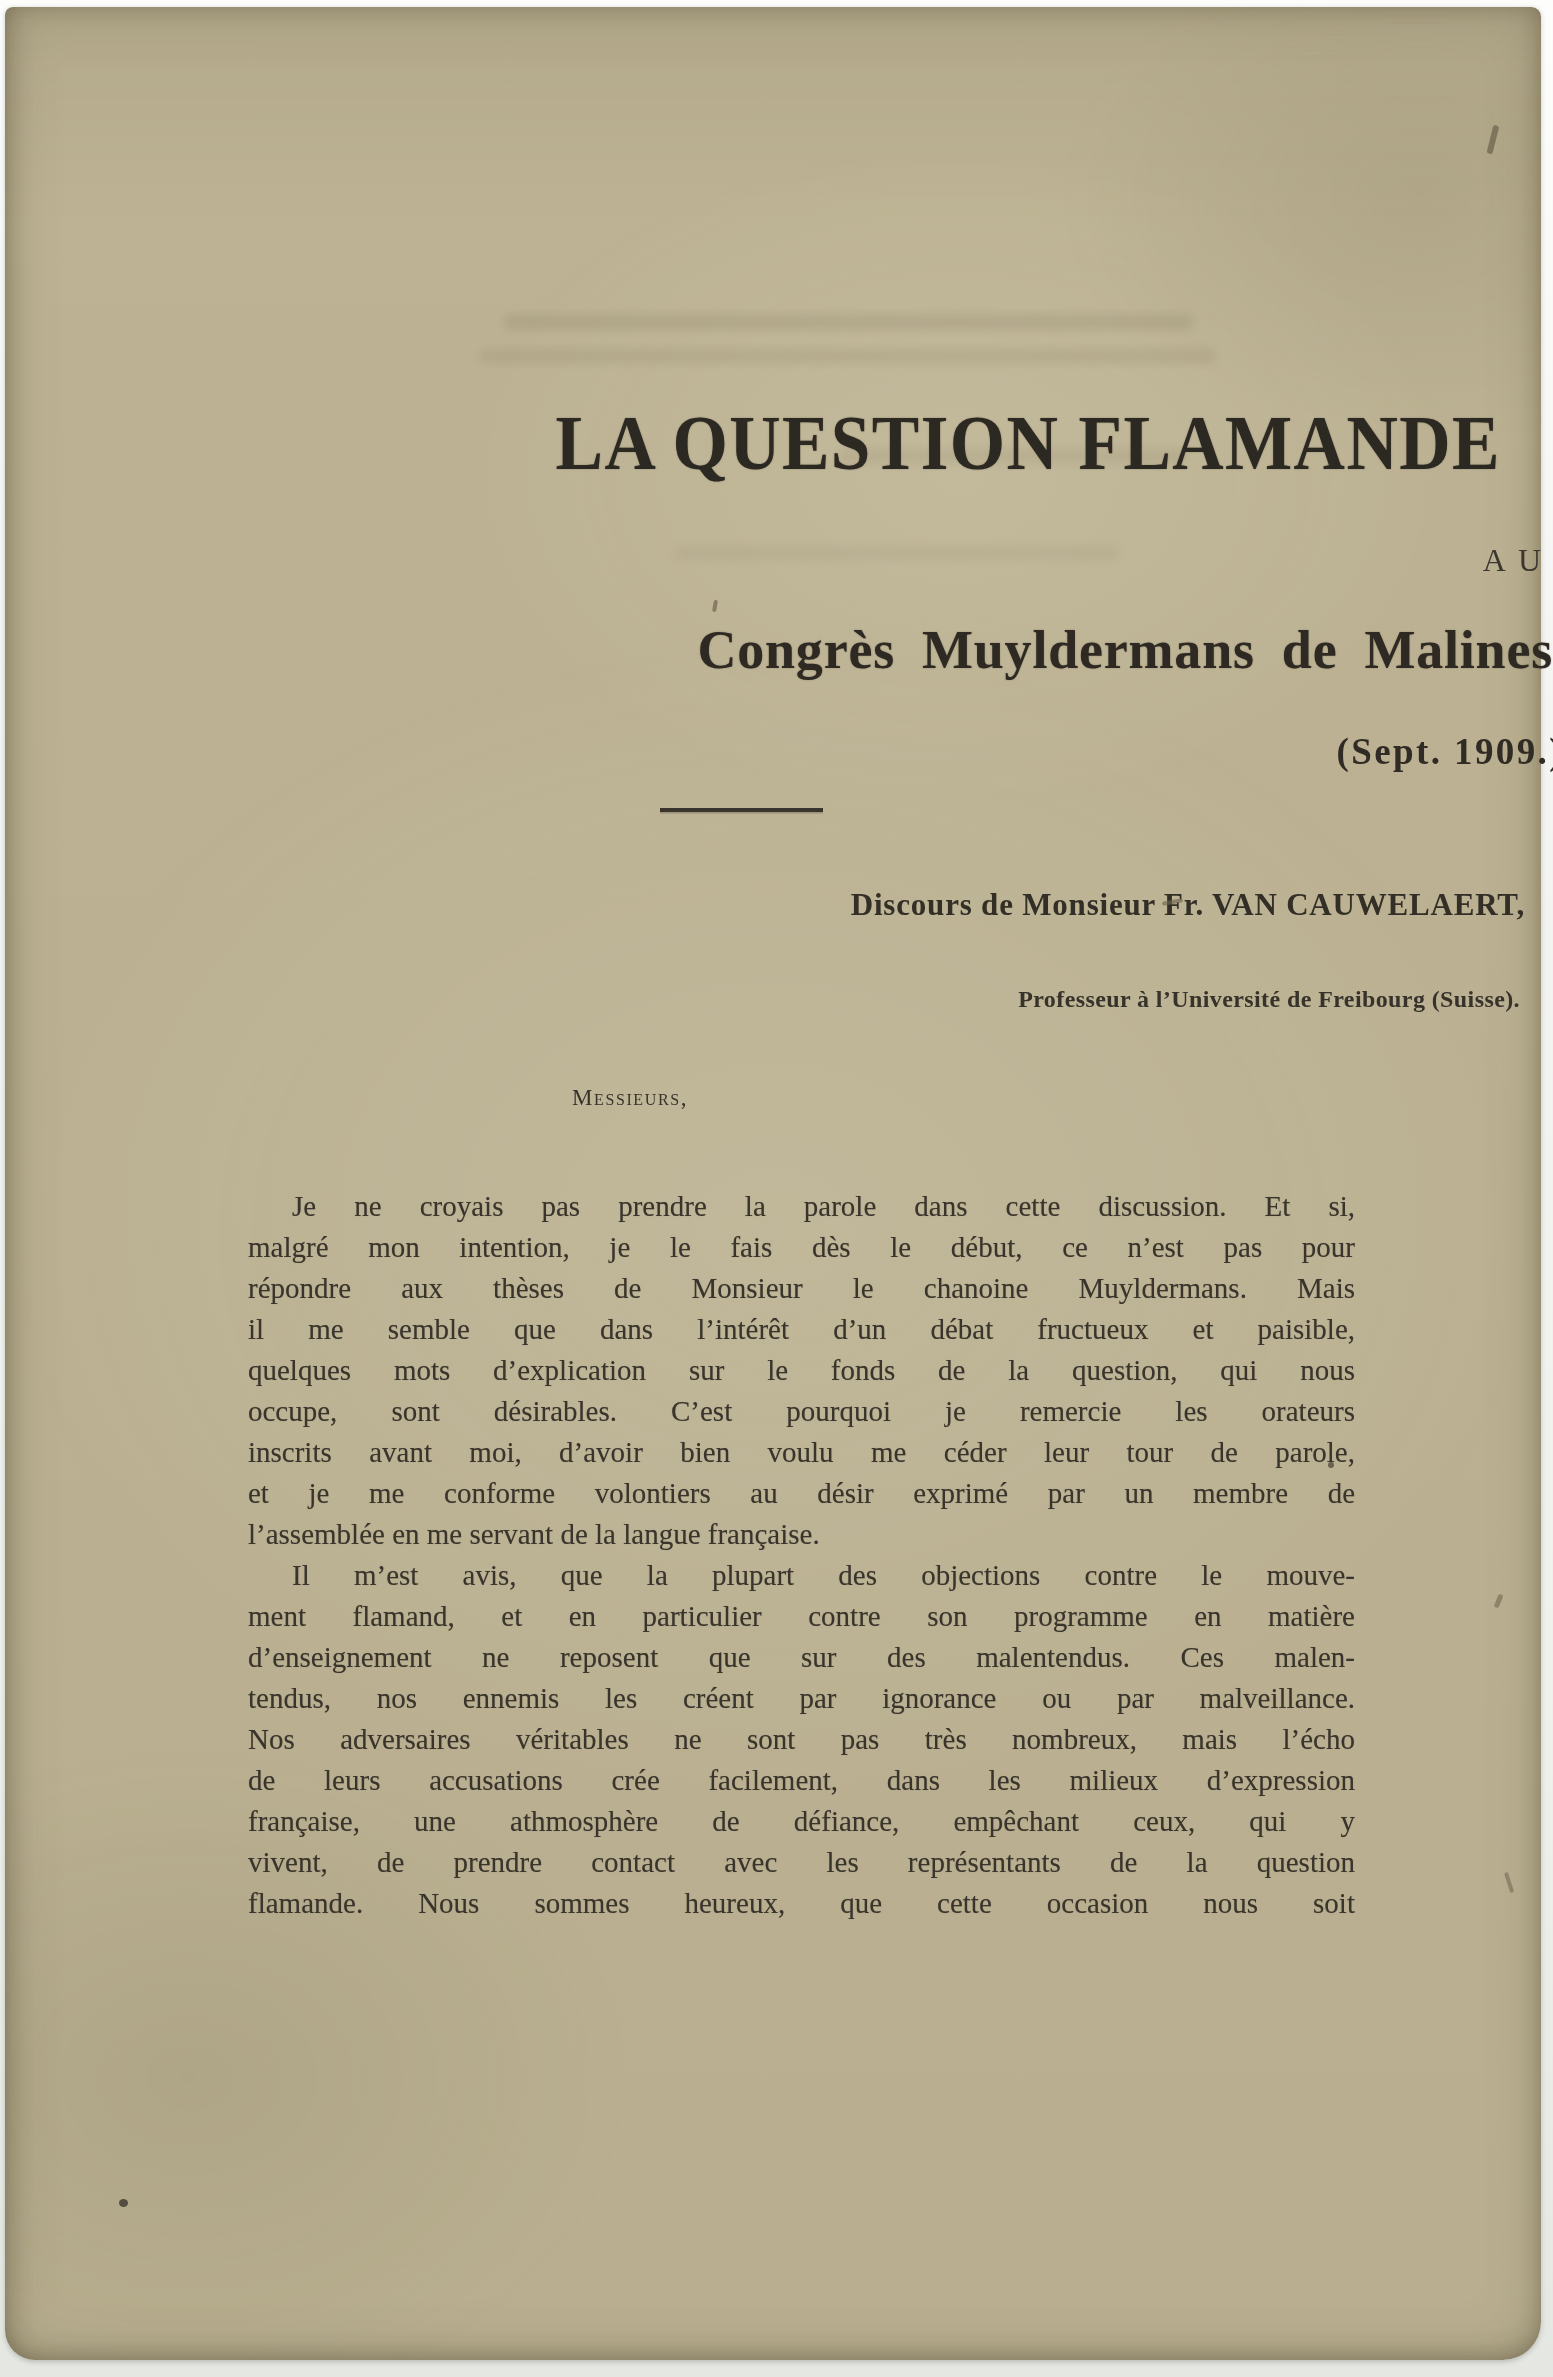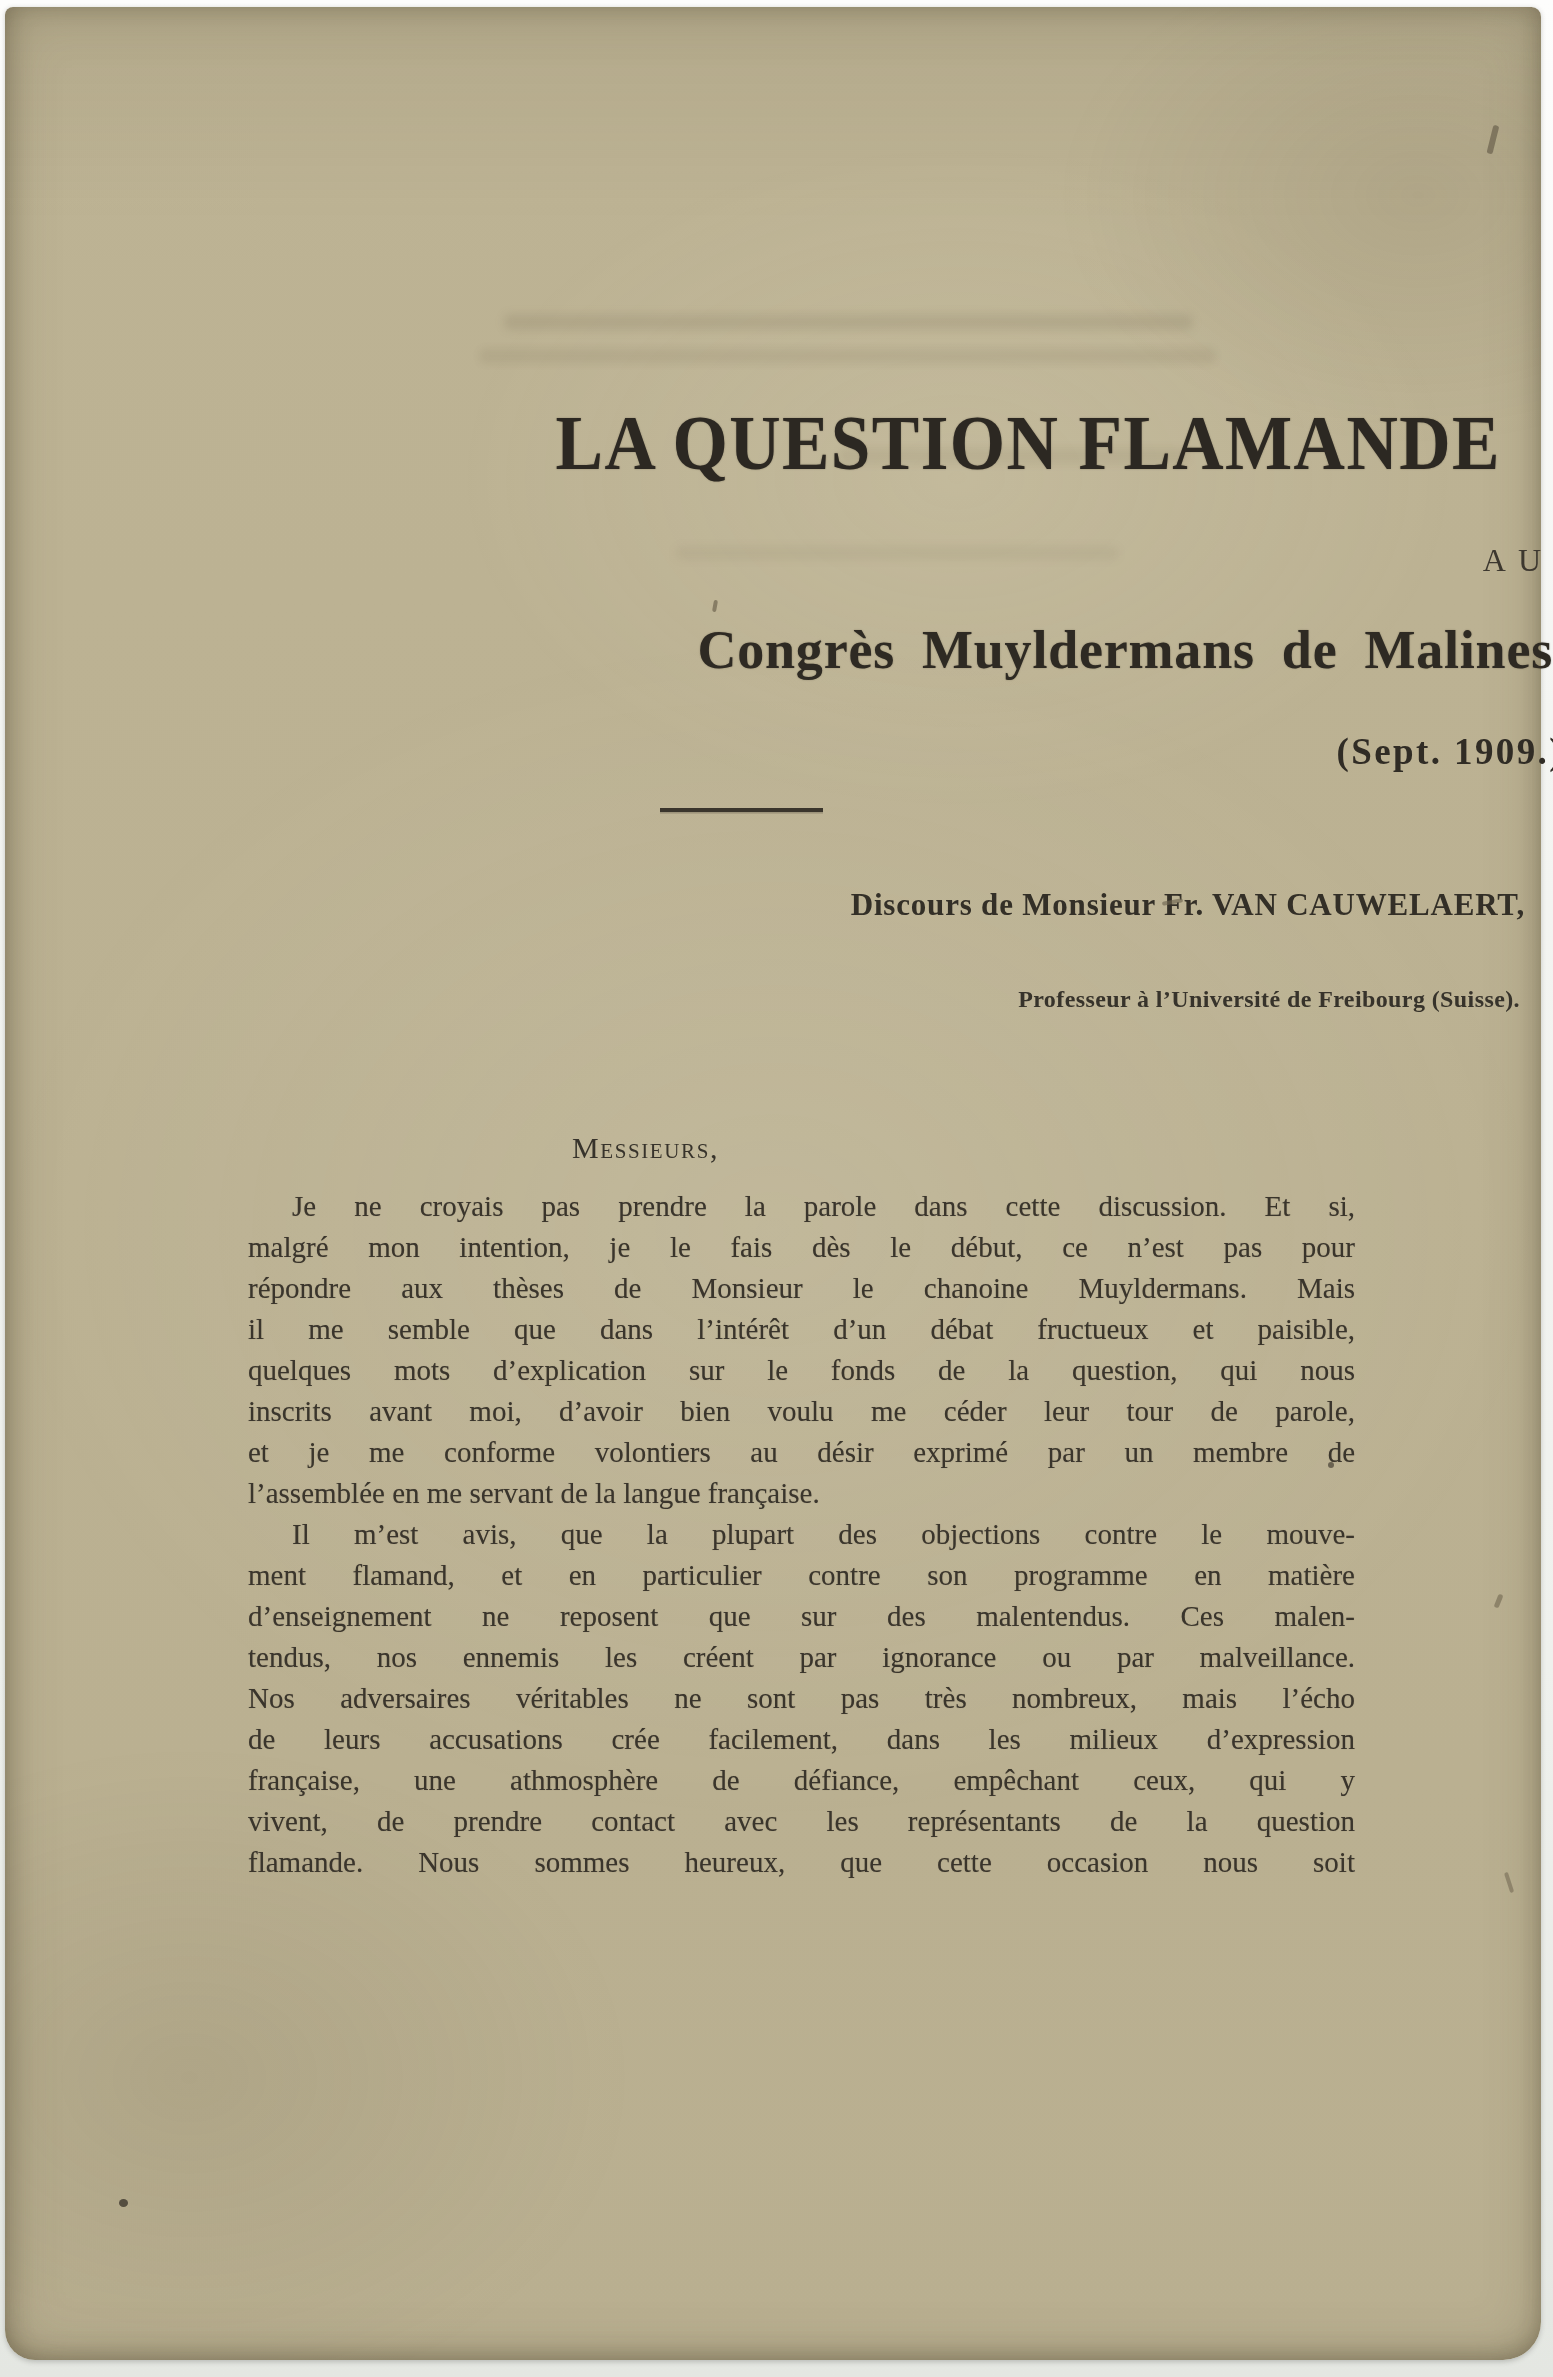--- a/index.html
+++ b/index.html
@@ -82,22 +82,22 @@
   }
 
   .speaker-role {
     top: 983px;
     font-weight: 700; font-size: 24px; line-height: 32px;
     color: #37332b; letter-spacing: 0.4px;
     transform: translateX(-33px);
   }
 
   .salutation {
-    position: absolute; left: 572px; top: 1130px;
-    font-variant: small-caps; font-size: 30px; line-height: 35px;
+    position: absolute; left: 572px; top: 1080px;
+    font-variant: small-caps; font-size: 23px; line-height: 35px;
     color: #37332b; letter-spacing: 1.6px;
   }
 
   .body-text {
     position: absolute; left: 248px; top: 1186px; width: 1107px;
     font-size: 29px; line-height: 41px; color: #3a352c;
     text-shadow: 0 0 0.8px rgba(58,50,36,0.35);
   }
   .pline { text-align: justify; text-align-last: justify; }
   .pline.no-just { text-align-last: left; }
@@ -136,20 +136,21 @@
 
   <div class="salutation">Messieurs,</div>
 
   <div class="body-text">
     <div class="paragraph">
         <div class="pline first">Je ne croyais pas prendre la parole dans cette discussion. Et si,</div>
         <div class="pline">malgré mon intention, je le fais dès le début, ce n’est pas pour</div>
         <div class="pline">répondre aux thèses de Monsieur le chanoine Muyldermans. Mais</div>
         <div class="pline">il me semble que dans l’intérêt d’un débat fructueux et paisible,</div>
         <div class="pline">quelques mots d’explication sur le fonds de la question, qui nous</div>
+        <div class="pline">occupe, sont désirables. C’est pourquoi je remercie les orateurs</div>
         <div class="pline">inscrits avant moi, d’avoir bien voulu me céder leur tour de parole,</div>
         <div class="pline">et je me conforme volontiers au désir exprimé par un membre de</div>
         <div class="pline no-just">l’assemblée en me servant de la langue française.</div>
       </div>
     <div class="paragraph">
         <div class="pline first">Il m’est avis, que la plupart des objections contre le mouve-</div>
         <div class="pline">ment flamand, et en particulier contre son programme en matière</div>
         <div class="pline">d’enseignement ne reposent que sur des malentendus. Ces malen-</div>
         <div class="pline">tendus, nos ennemis les créent par ignorance ou par malveillance.</div>
         <div class="pline">Nos adversaires véritables ne sont pas très nombreux, mais l’écho</div>

